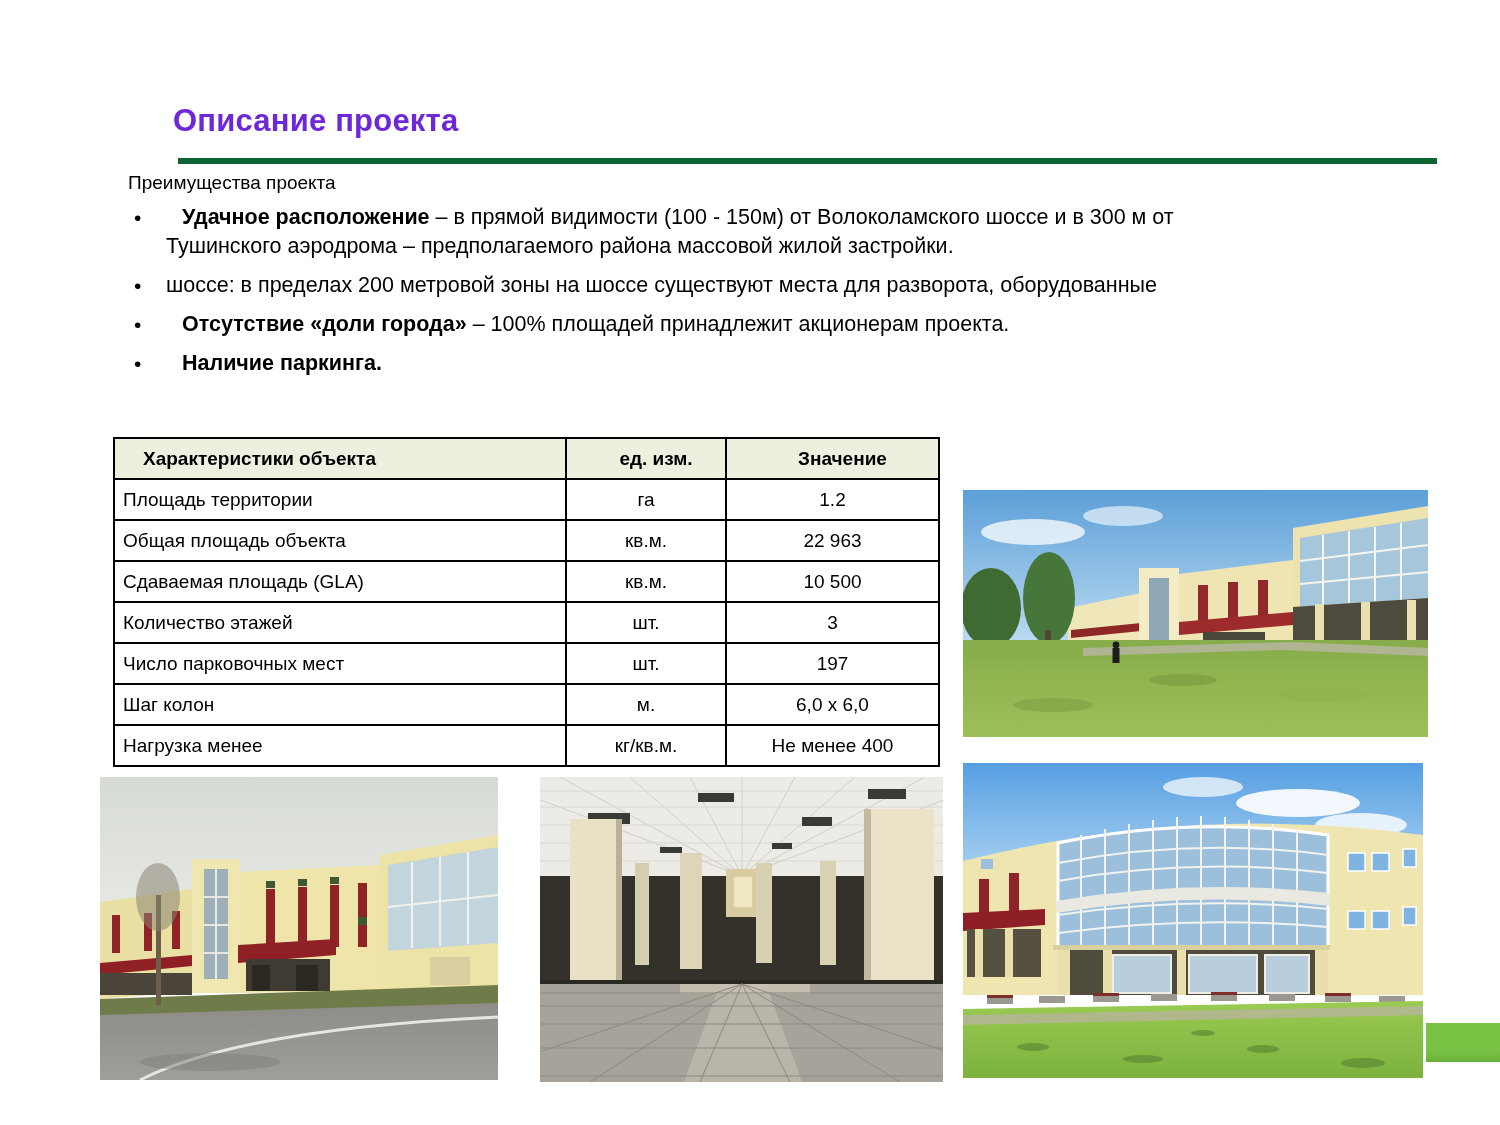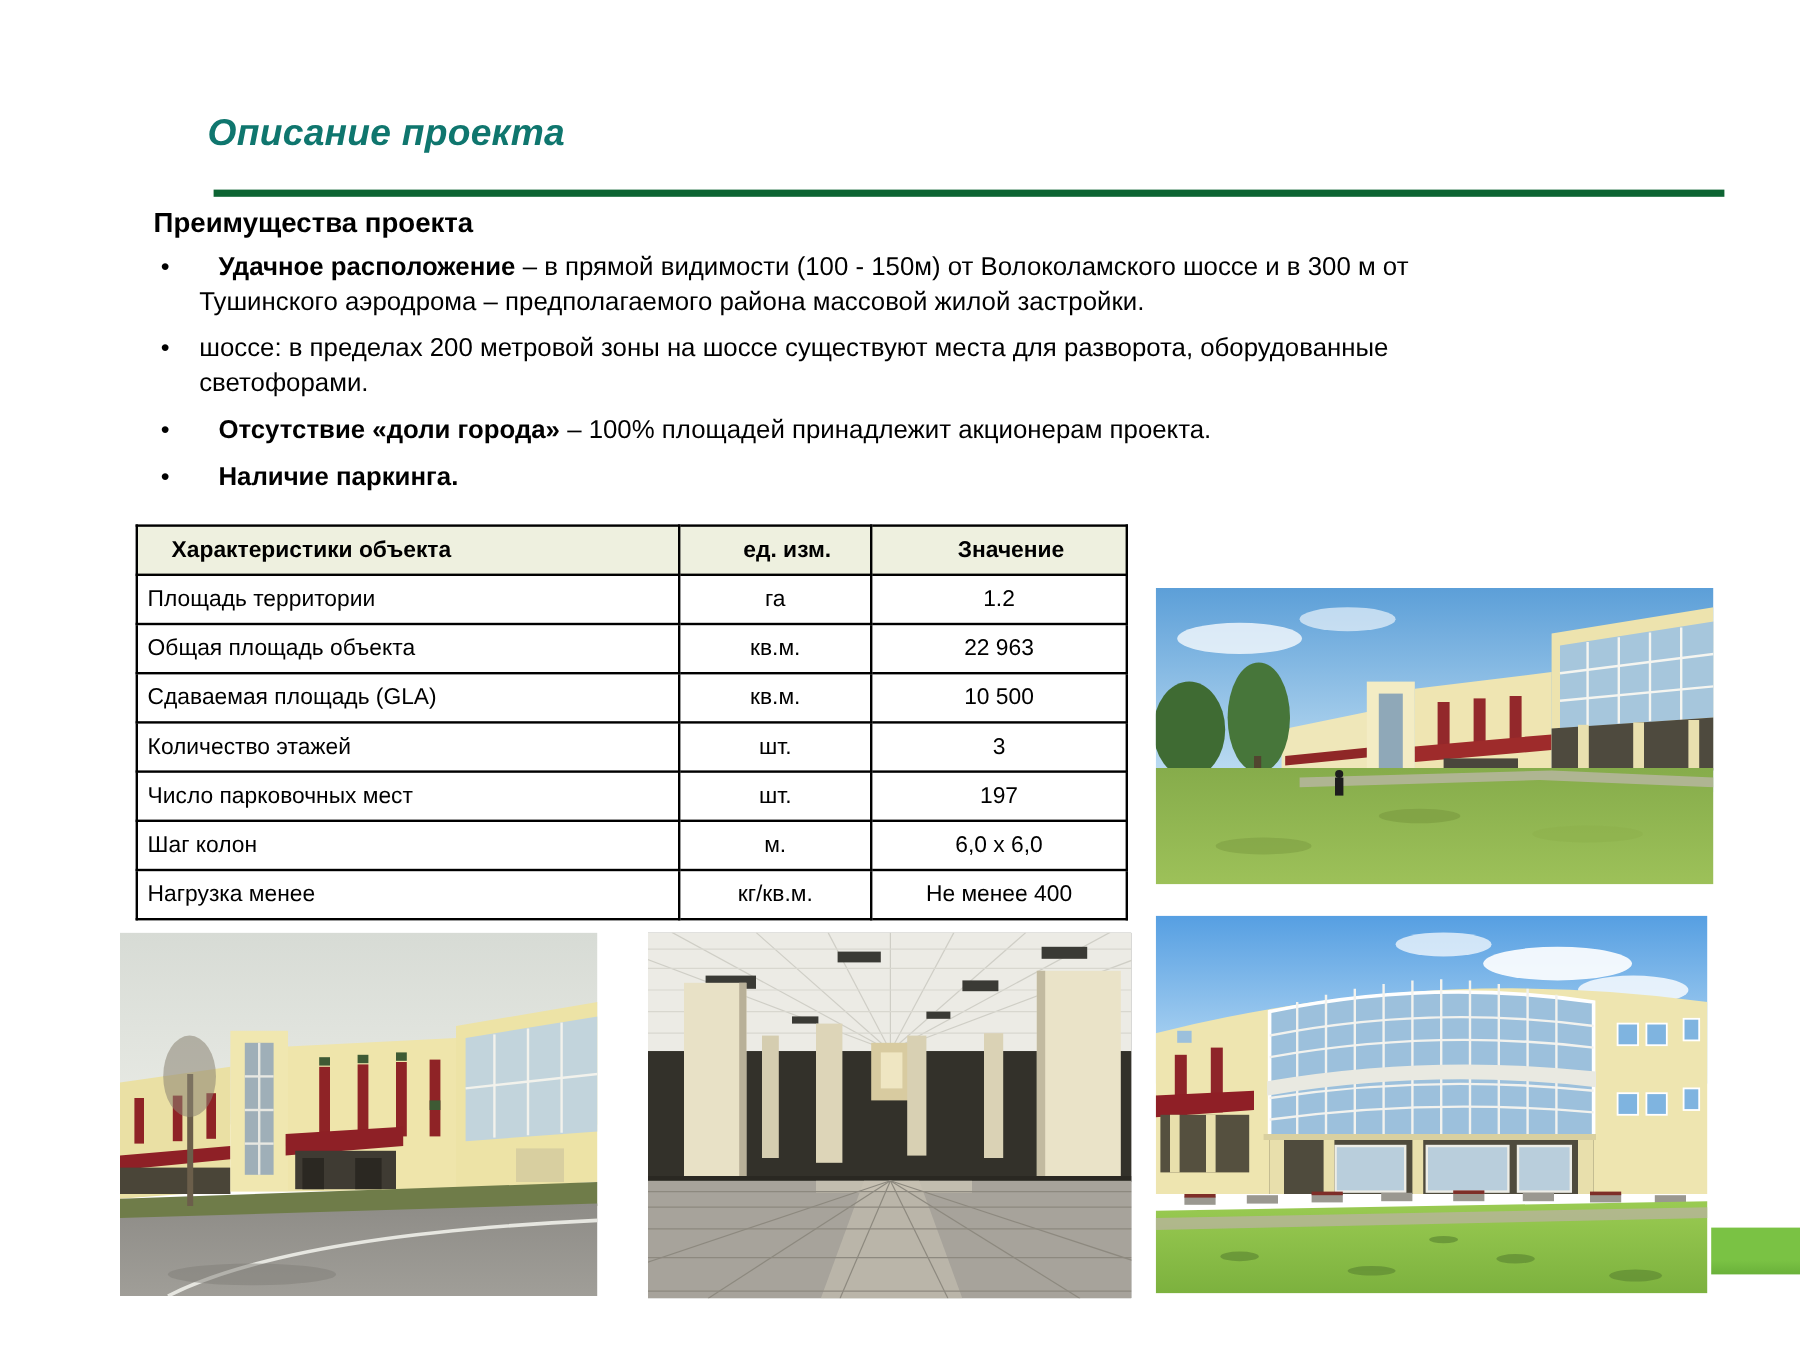--- a/index.html
+++ b/index.html
@@ -1,23 +1,23 @@
 <!DOCTYPE html>
 <html lang="ru"><head>
 <meta charset="utf-8">
 <style>
   html,body{margin:0;padding:0;background:#ffffff;}
   body{font-family:"Liberation Sans","DejaVu Sans",sans-serif;}
   .slide{position:relative;width:1500px;height:1125px;background:#ffffff;overflow:hidden;}
 
-  .title{position:absolute;left:173px;top:93px;font-size:31px;font-weight:bold;color:#0f766e;letter-spacing:.2px;font-style:italic;}
+  .title{position:absolute;left:173px;top:103px;font-size:31px;font-weight:bold;color:#6d28d9;letter-spacing:.2px;}
   .rule{position:absolute;left:178px;top:158px;width:1259px;height:6px;background:#0D6433;}
 
   .advantages{position:absolute;left:128px;top:172px;width:1240px;color:#000;}
-  .adv-heading{font-size:23px;font-weight:bold;margin:0 0 9px 0;}
+  .adv-heading{font-size:19px;font-weight:normal;margin:0 0 9px 0;}
   .bullet{display:flex;margin:0 0 10px 0;}
   .dot{width:32px;flex:0 0 32px;font-size:21px;line-height:29px;padding-left:6px;}
   .btext{flex:1;font-size:21.5px;line-height:29px;}
   .bline b{font-weight:bold;margin-left:16px;}
 
   table.chars{position:absolute;left:113px;top:437px;border-collapse:collapse;table-layout:fixed;}
   table.chars td,table.chars th{border:2px solid #000;font-size:19px;height:41px;padding:0 8px;box-sizing:border-box;}
   table.chars th{background:#EEF0DF;font-weight:bold;padding-left:28px;}
   th.c-name,td.c-name{width:452px;text-align:left;}
   th.c-unit,td.c-unit{width:160px;text-align:center;}
@@ -49,21 +49,20 @@
       <div class="btext">
         <div class="bline"><b>Удачное расположение</b><span> – в прямой видимости (100 - 150м) от Волоколамского шоссе и в 300 м от</span></div>
         <div class="bline">Тушинского аэродрома – предполагаемого района массовой жилой застройки.</div>
       </div>
     </div>
 
     <div class="bullet">
       <span class="dot">•</span>
       <div class="btext">
         <div class="bline">шоссе: в пределах 200 метровой зоны на шоссе существуют места для разворота, оборудованные</div>
-        <div class="bline">светофорами.</div>
       </div>
     </div>
 
     <div class="bullet">
       <span class="dot">•</span>
       <div class="btext">
         <div class="bline"><b>Отсутствие «доли города»</b><span> – 100% площадей принадлежит акционерам проекта.</span></div>
       </div>
     </div>
 

